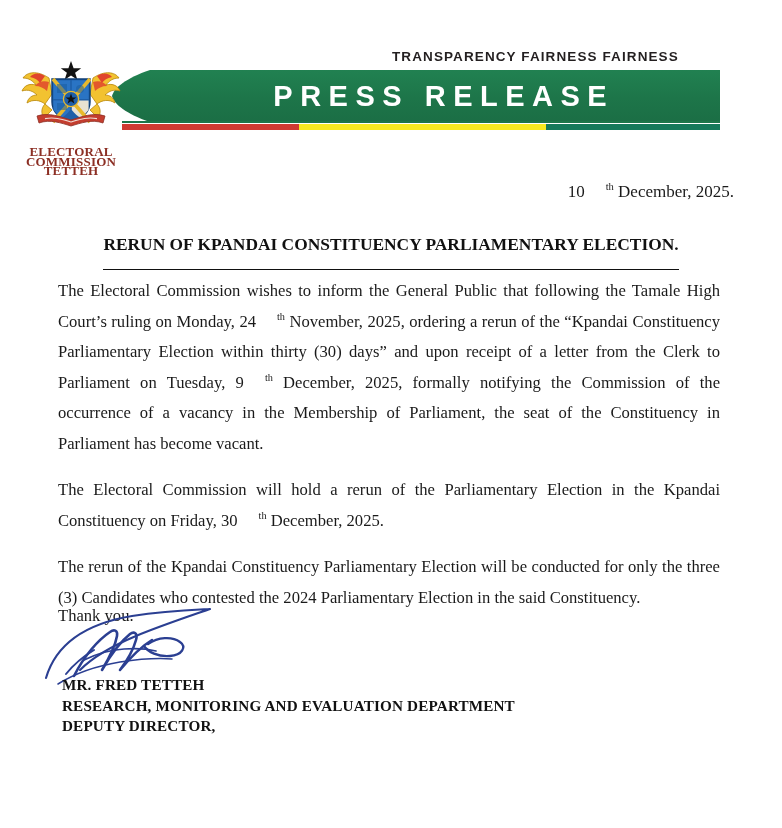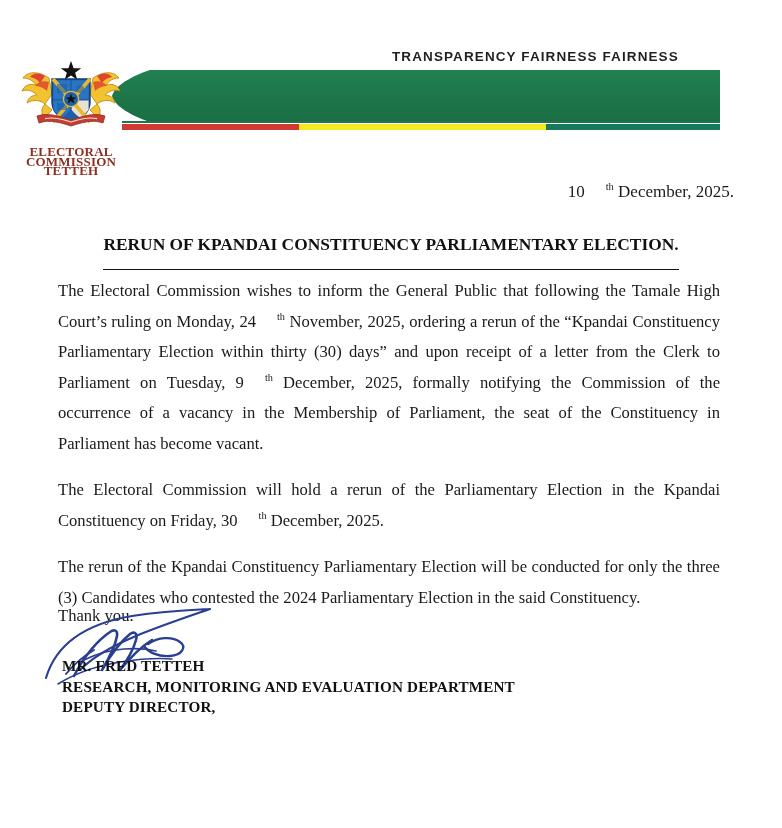--- a/index.html
+++ b/index.html
@@ -166,36 +166,37 @@
     position: absolute;
     left: 40px;
     top: 604px;
     width: 260px;
     height: 86px;
     pointer-events: none;
   }
   .signoff {
     position: absolute;
     left: 62px;
-    top: 656px;
+    top: 675px;
     font-size: 15.2px;
     font-weight: bold;
     line-height: 20.5px;
     letter-spacing: 0.15px;
     color: #111;
   }
 </style>
 </head>
 <body>
 
 <div class="header">
 
   <div class="tagline">TRANSPARENCY FAIRNESS FAIRNESS</div>
 
   <div class="banner"></div>
+  <div class="banner-text">PRESS RELEASE</div>
 
   <div class="tricolor-thin"></div>
   <div class="tricolor">
     <div class="seg-red"></div>
     <div class="seg-yellow"></div>
     <div class="seg-green"></div>
   </div>
 
   <div class="logo-block">
     <svg class="logo-svg" width="104" height="74" viewBox="0 0 104 74">

